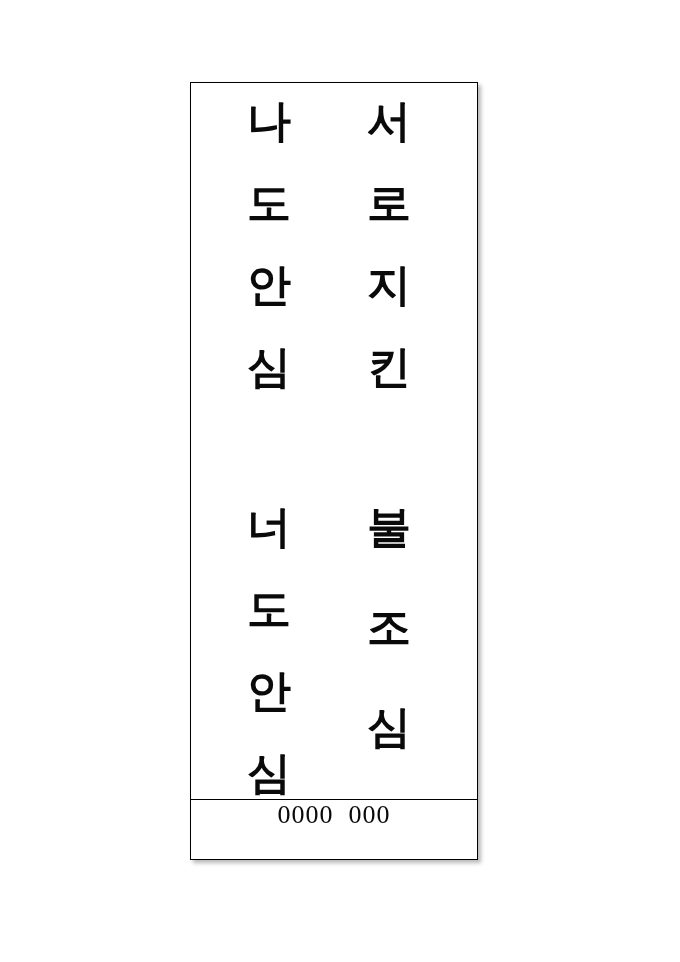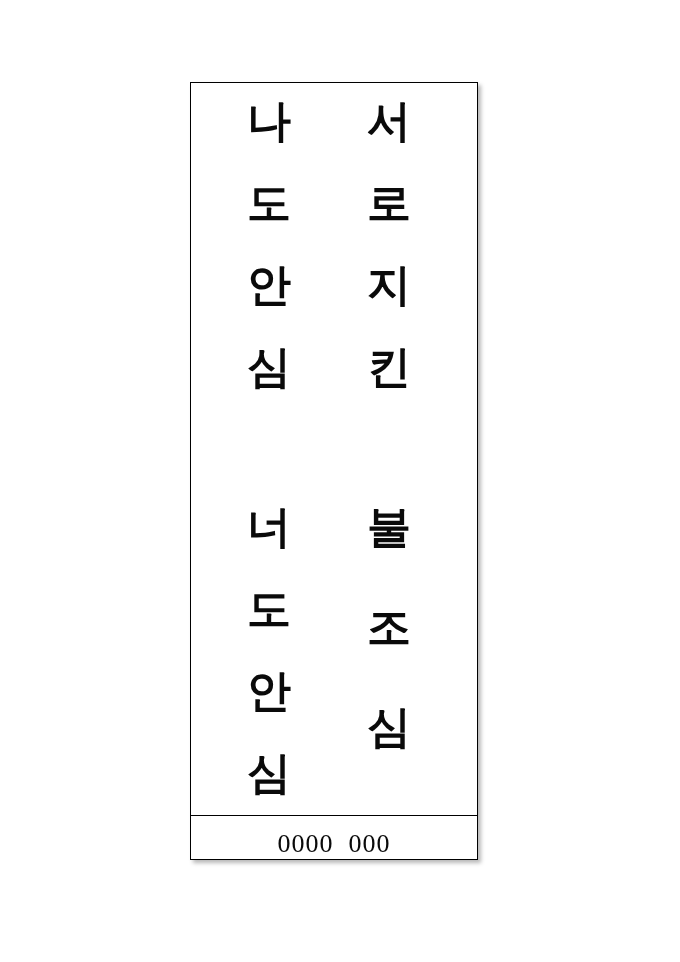--- a/index.html
+++ b/index.html
@@ -79,25 +79,25 @@
   .col-b .glyph { margin-bottom: 38px; }
   .col-c .glyph { margin-bottom: 56px; }
   .col-d .glyph { margin-bottom: 38px; }
 
   
   .footer-strip {
     position: absolute;
     left: 0;
     right: 0;
     bottom: 0;
-    height: 44px;
+    height: 60px;
     border-top: 1px solid #000000;
     box-sizing: border-box;
     display: flex;
-    align-items: flex-end;
+    align-items: flex-start;
     justify-content: center;
   }
   .footer-text {
     font-family: "Liberation Serif", serif;
     font-size: 26px;
     color: #0a0a0a;
     letter-spacing: 1px;
     white-space: pre;
   }
 </style>

